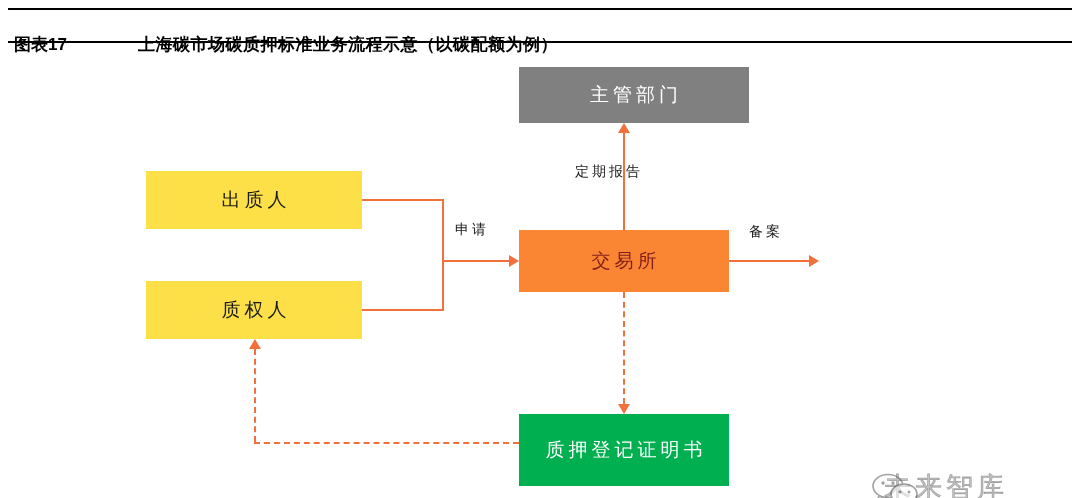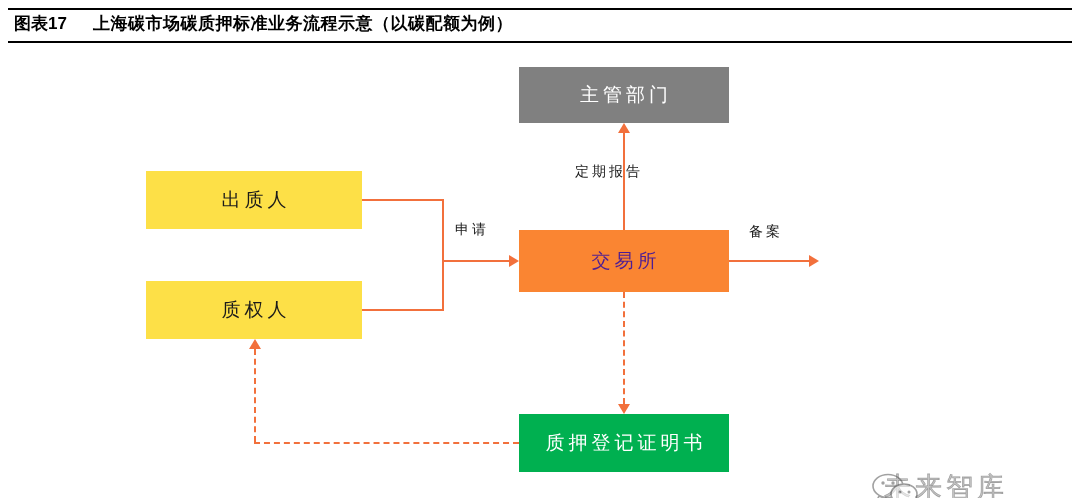--- a/index.html
+++ b/index.html
@@ -31,25 +31,26 @@
     position: absolute;
     left: 8px;
     top: 41px;
     width: 1064px;
     height: 2px;
     background: #000000;
   }
   .title-row {
     position: absolute;
     left: 14px;
-    top: 12px;
+    top: 28px;
     height: 28px;
     display: flex;
-    align-items: flex-start;
-    white-space: nowrap;
+    align-items: flex-end;
+    white-space: nowrap;
+    gap: 45px;
   }
   .title-index {
     font-size: 17px;
     font-weight: bold;
     color: #000000;
     letter-spacing: 0px;
   }
   .title-text {
     font-size: 17px;
     font-weight: bold;
@@ -82,33 +83,33 @@
   .node-gray {
     background: #808080;
     color: #ffffff;
   }
   .node-salmon {
     background: #fde047;
     color: #1a1a1a;
   }
   .node-orange {
     background: #FA8532;
-    color: #4c1d95;
+    color: #7f1d1d;
   }
   .node-green {
     background: #00B050;
     color: #ffffff;
   }
 
-  #node-authority  { left: 519px; top: 24px;  width: 210px; height: 56px; }
+  #node-authority  { left: 519px; top: 24px;  width: 230px; height: 56px; }
   #node-pledgor    { left: 146px; top: 128px; width: 216px; height: 58px; }
   #node-pledgee    { left: 146px; top: 238px; width: 216px; height: 58px; }
   #node-exchange   { left: 519px; top: 187px; width: 210px; height: 62px; }
   #node-filing     { left: 819px; top: 187px; width: 174px; height: 62px; }
-  #node-certificate{ left: 519px; top: 371px; width: 210px; height: 58px; }
+  #node-certificate{ left: 519px; top: 371px; width: 210px; height: 72px; }
 
   
   .line {
     position: absolute;
     background: #F2703C;
   }
   .line-h { height: 2px; }
   .line-v { width: 2px; }
 
   .dline {

